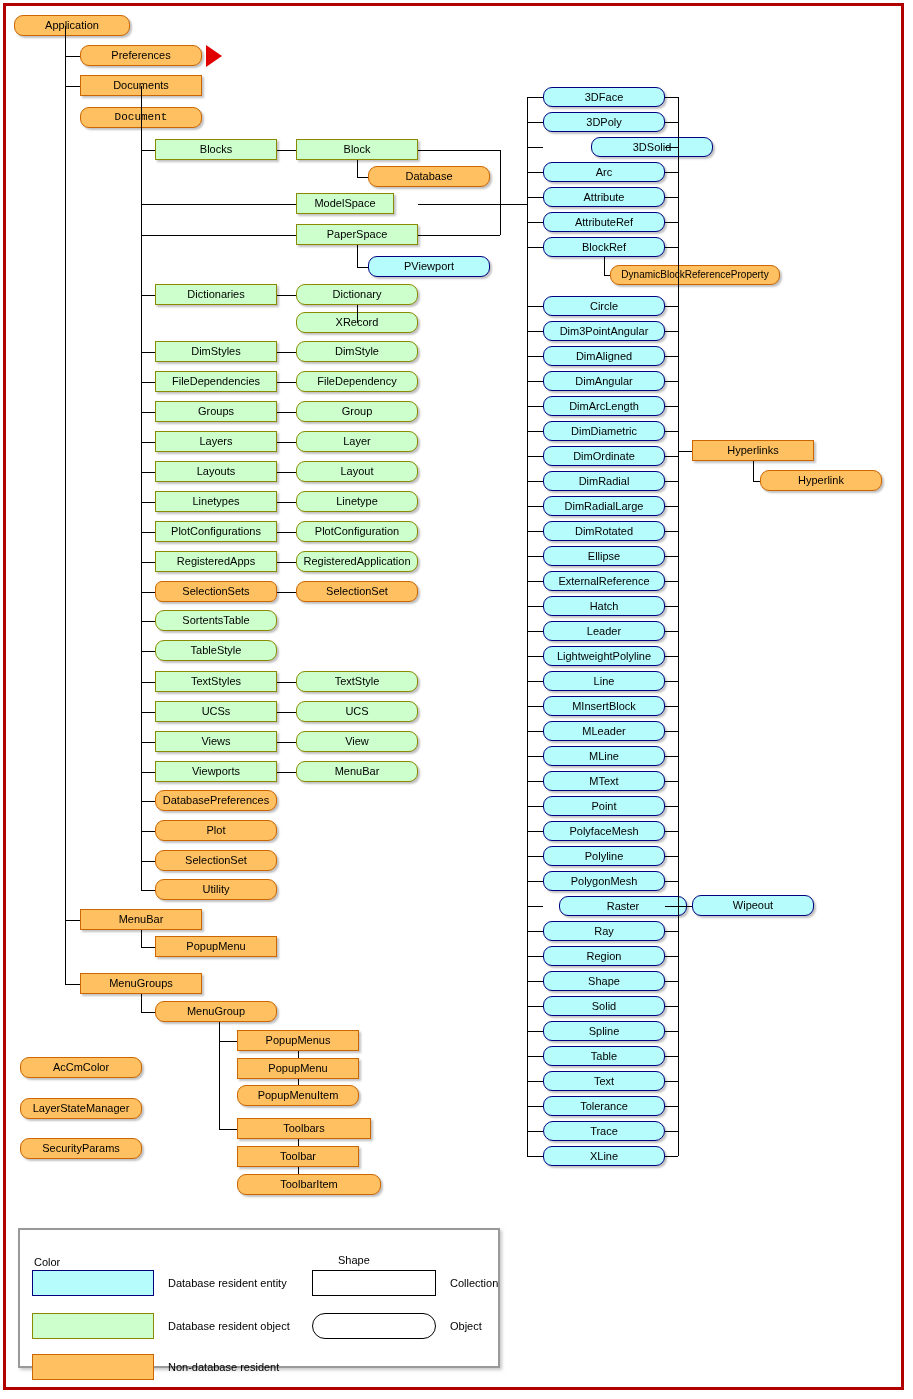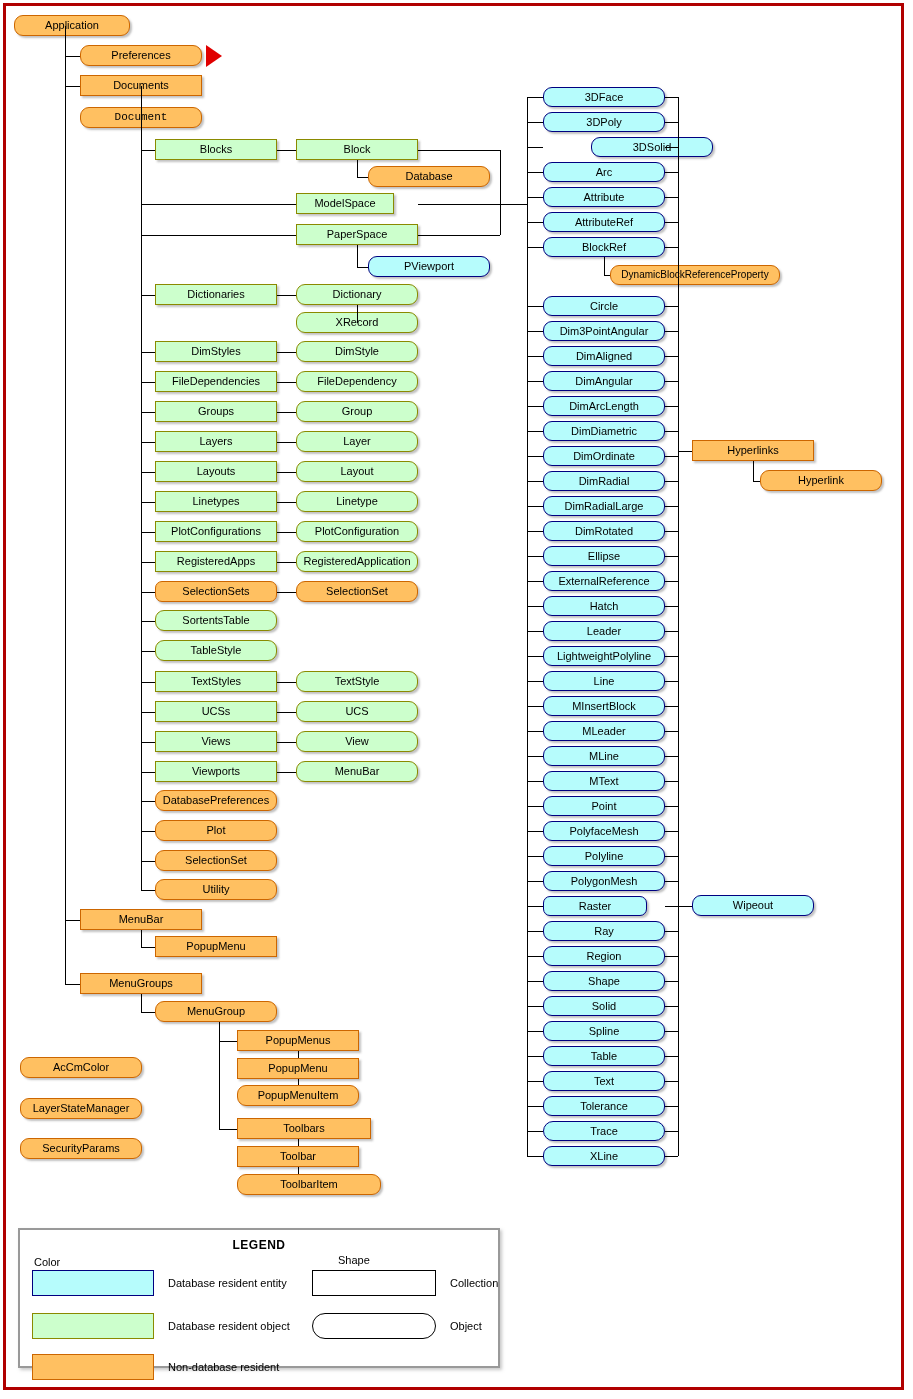--- a/index.html
+++ b/index.html
@@ -134,21 +134,21 @@
       <div class="node obj c-entity" style="left: 543px; top: 646px; width: 122px; height: 20px;">LightweightPolyline</div>
       <div class="node obj c-entity" style="left: 543px; top: 671px; width: 122px; height: 20px;">Line</div>
       <div class="node obj c-entity" style="left: 543px; top: 696px; width: 122px; height: 20px;">MInsertBlock</div>
       <div class="node obj c-entity" style="left: 543px; top: 721px; width: 122px; height: 20px;">MLeader</div>
       <div class="node obj c-entity" style="left: 543px; top: 746px; width: 122px; height: 20px;">MLine</div>
       <div class="node obj c-entity" style="left: 543px; top: 771px; width: 122px; height: 20px;">MText</div>
       <div class="node obj c-entity" style="left: 543px; top: 796px; width: 122px; height: 20px;">Point</div>
       <div class="node obj c-entity" style="left: 543px; top: 821px; width: 122px; height: 20px;">PolyfaceMesh</div>
       <div class="node obj c-entity" style="left: 543px; top: 846px; width: 122px; height: 20px;">Polyline</div>
       <div class="node obj c-entity" style="left: 543px; top: 871px; width: 122px; height: 20px;">PolygonMesh</div>
-      <div class="node obj c-entity" style="left: 543px; top: 896px; width: 104px; height: 20px; border-radius: 7px;">Raster</div>
+      <div class="node obj c-entity" style="left: 559px; top: 896px; width: 128px; height: 20px;">Raster</div>
       <div class="node obj c-entity" style="left: 543px; top: 921px; width: 122px; height: 20px;">Ray</div>
       <div class="node obj c-entity" style="left: 543px; top: 946px; width: 122px; height: 20px;">Region</div>
       <div class="node obj c-entity" style="left: 543px; top: 971px; width: 122px; height: 20px;">Shape</div>
       <div class="node obj c-entity" style="left: 543px; top: 996px; width: 122px; height: 20px;">Solid</div>
       <div class="node obj c-entity" style="left: 543px; top: 1021px; width: 122px; height: 20px;">Spline</div>
       <div class="node obj c-entity" style="left: 543px; top: 1046px; width: 122px; height: 20px;">Table</div>
       <div class="node obj c-entity" style="left: 543px; top: 1071px; width: 122px; height: 20px;">Text</div>
       <div class="node obj c-entity" style="left: 543px; top: 1096px; width: 122px; height: 20px;">Tolerance</div>
       <div class="node obj c-entity" style="left: 543px; top: 1121px; width: 122px; height: 20px; border-radius: 10px;">Trace</div>
       <div class="node obj c-entity" style="left: 543px; top: 1146px; width: 122px; height: 20px;">XLine</div>
@@ -308,21 +308,20 @@
       <div class="line vl" style="left: 219px; top: 1022px; height: 106.5px;"></div>
       <div class="line hl" style="left: 219px; top: 1040.5px; width: 18px;"></div>
       <div class="line hl" style="left: 219px; top: 1128.5px; width: 18px;"></div>
       <div class="line vl" style="left: 298px; top: 1051px; height: 7px;"></div>
       <div class="line vl" style="left: 298px; top: 1079px; height: 6px;"></div>
       <div class="line vl" style="left: 298px; top: 1139px; height: 7px;"></div>
       <div class="line vl" style="left: 298px; top: 1167px; height: 7px;"></div>
     </div>
 
   <div id="legend">
-    <div class="ltitle">LEGEND</div>
     <div class="lsub" style="left:14px;top:26px;">Color</div>
     <div class="lsub" style="left:318px;top:24px;">Shape</div>
 
     <div class="swatch sw-entity" style="left:12px;top:40px;"></div>
     <div class="ltext" style="left:148px;top:47px;">Database resident entity</div>
 
     <div class="swatch sw-dbobj" style="left:12px;top:83px;"></div>
     <div class="ltext" style="left:148px;top:90px;">Database resident object</div>
 
     <div class="swatch sw-nondb" style="left:12px;top:124px;"></div>

